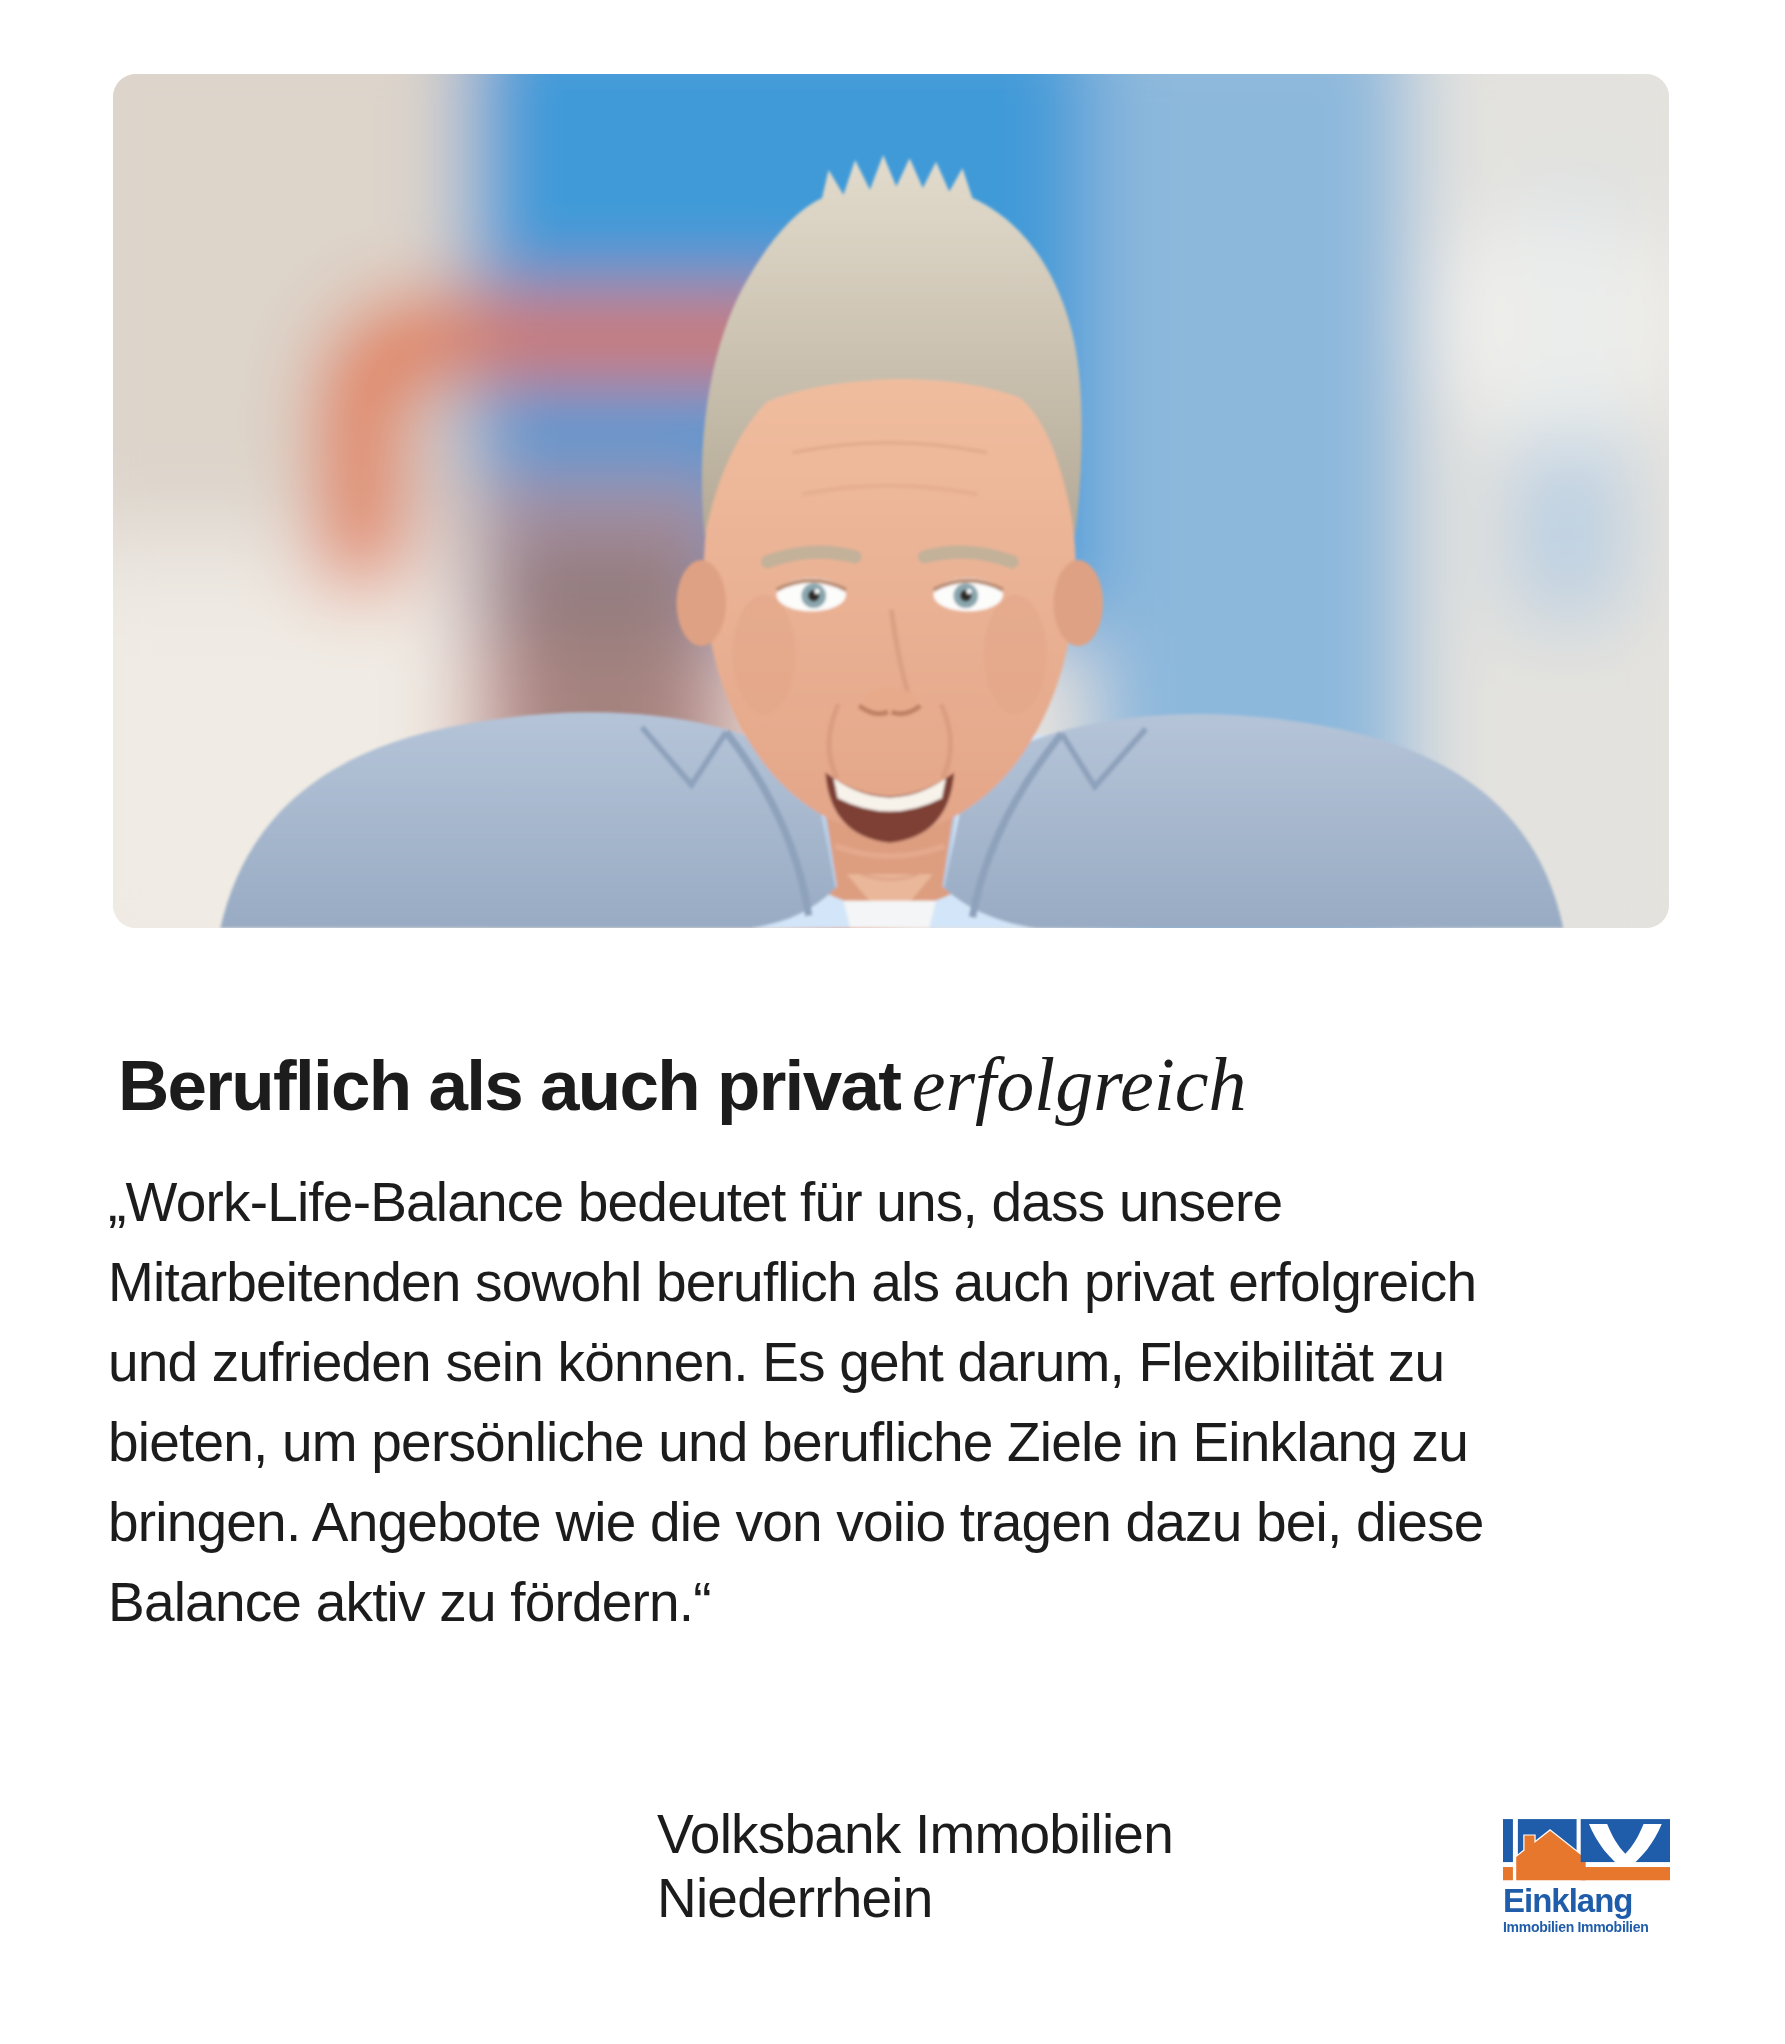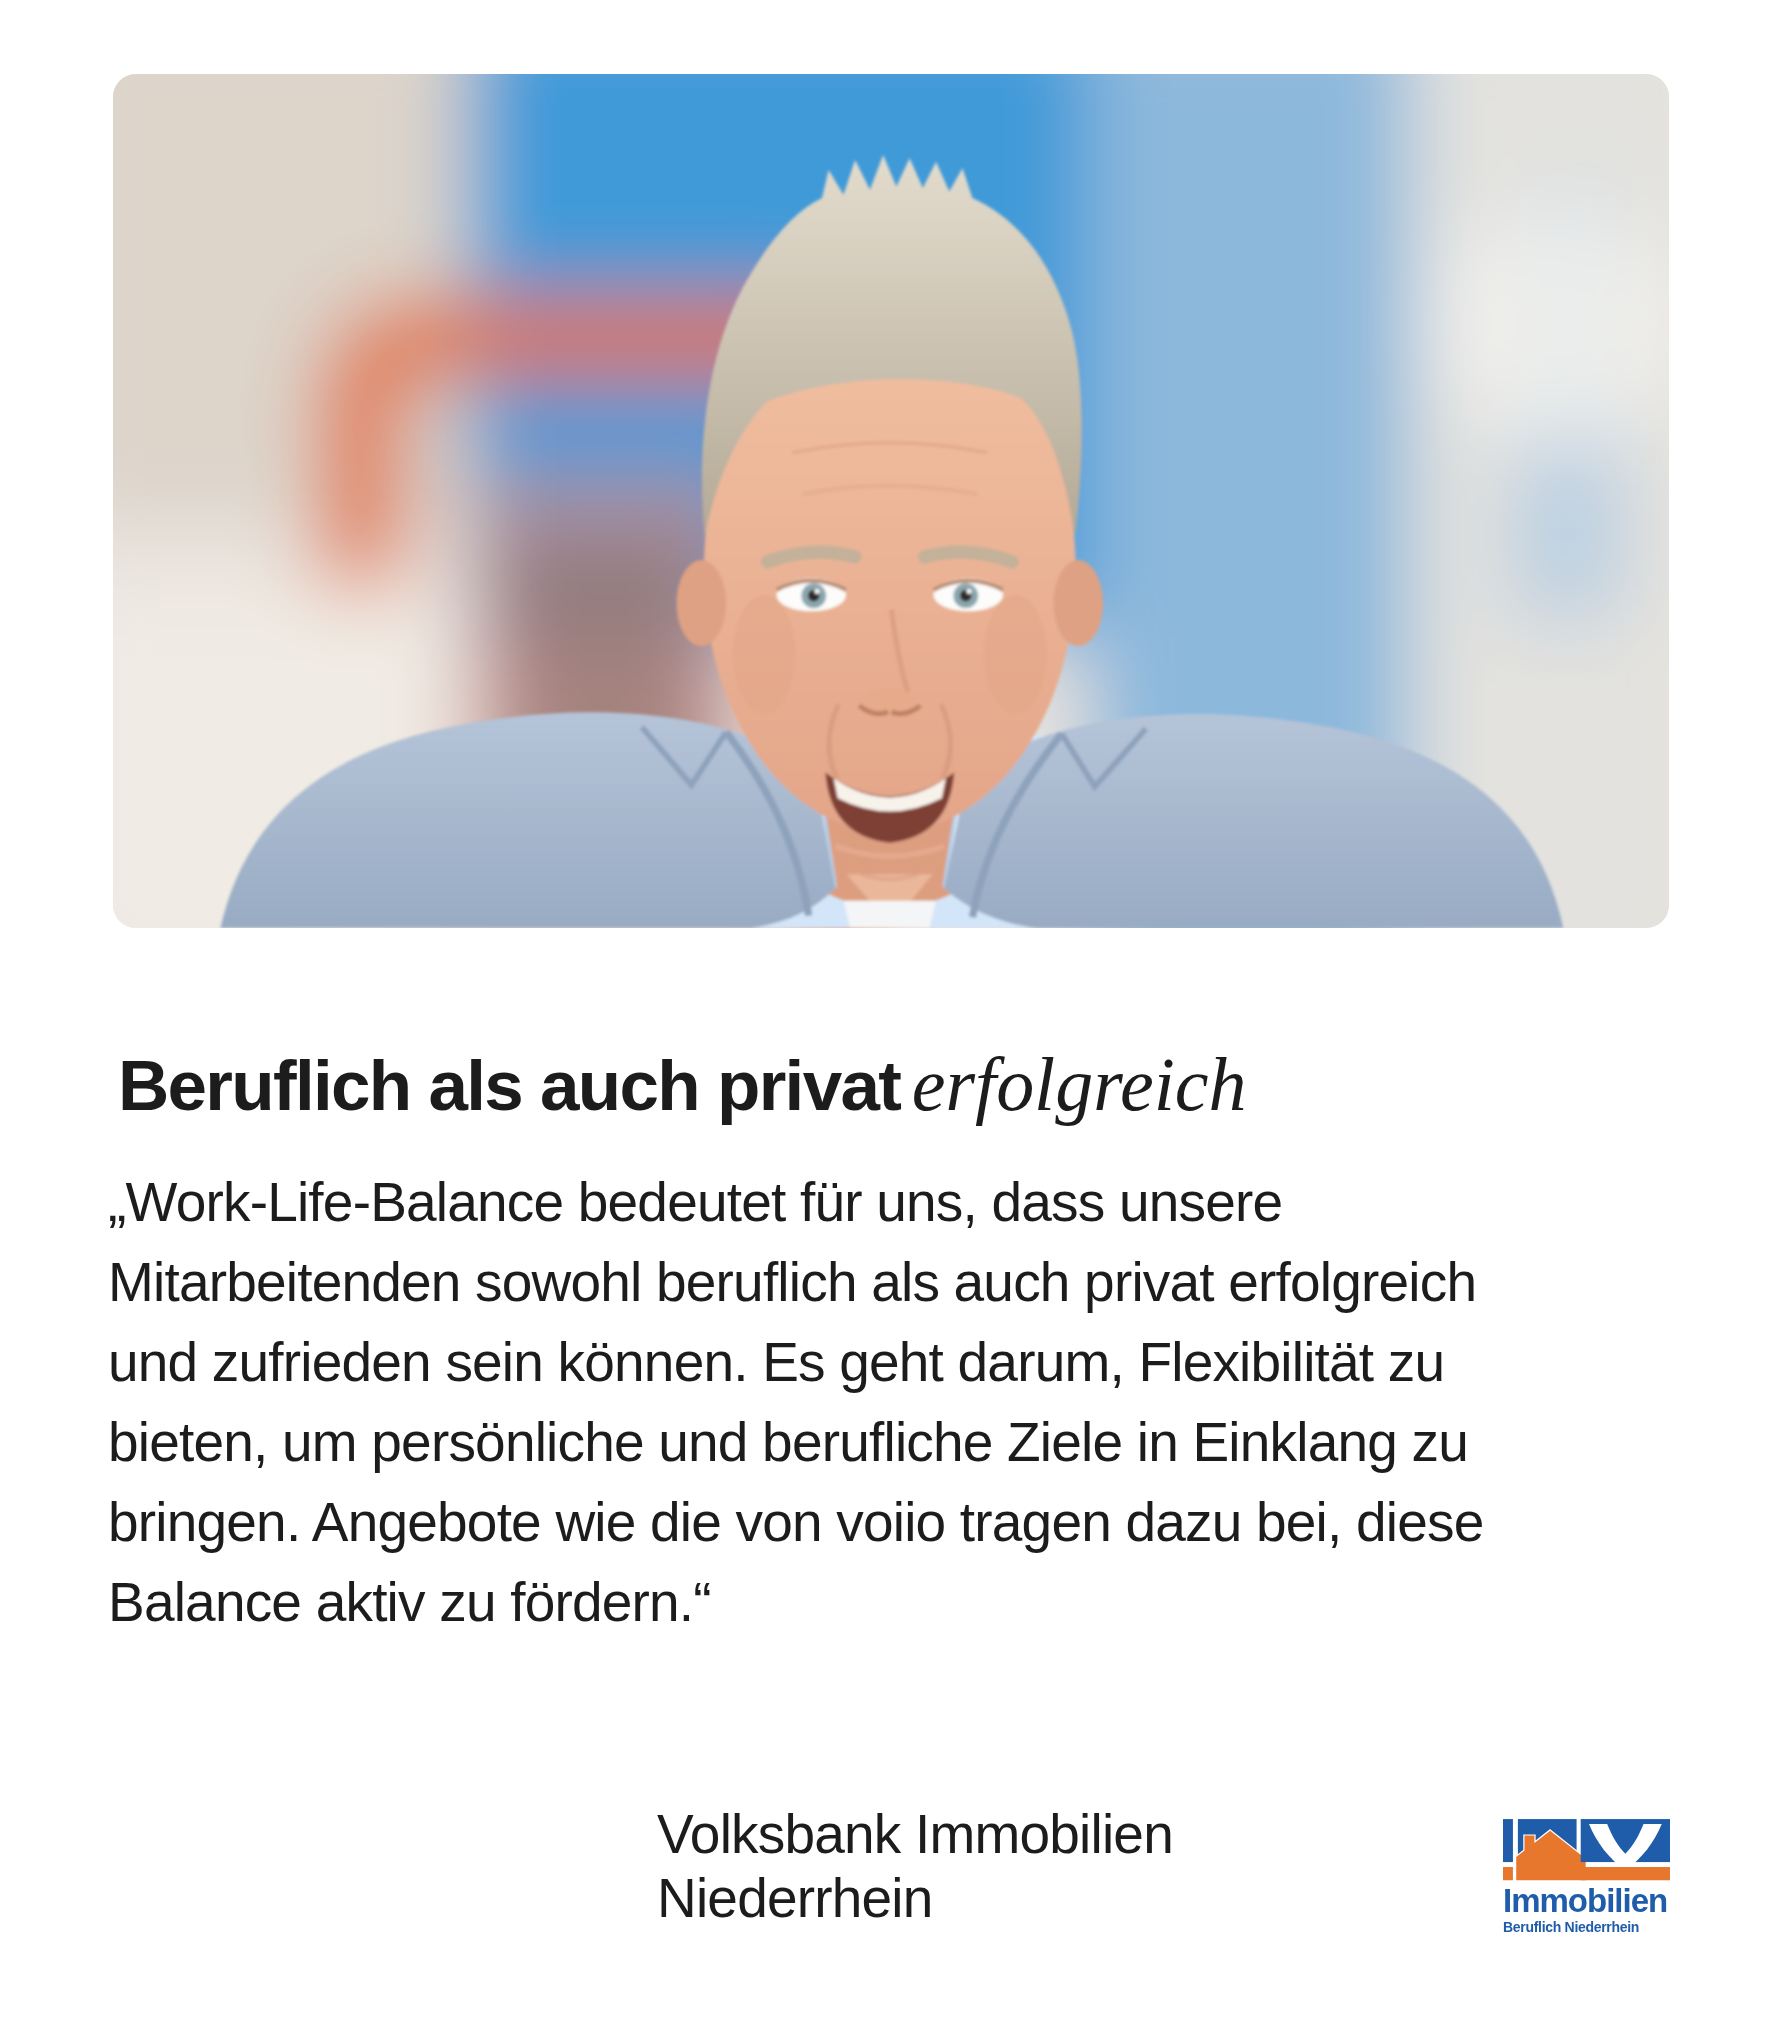--- a/index.html
+++ b/index.html
@@ -209,19 +209,19 @@
         <rect class="lg-orange" x="0" y="58" width="12" height="16"></rect>
 
         <rect class="lg-blue" x="18" y="0" width="71" height="52"></rect>
         <path class="lg-orange" stroke="#ffffff" stroke-width="3" paint-order="stroke" d="M 57,14 L 100,48 L 100,74 L 16,74 L 16,46 L 26,38 L 26,20 L 38,20 L 38,29 Z"></path>
 
         <rect class="lg-blue" x="94" y="0" width="108" height="52"></rect>
         <path class="lg-white" d="M 104,6 L 126,6 C 132,21 139,33 148,42 C 157,33 164,21 170,6 L 192,6
                  C 183,28 168,48 148,62 C 128,48 113,28 104,6 Z"></path>
         <rect class="lg-orange" x="94" y="58" width="108" height="16"></rect>
       </svg>
-      <div class="logo-brand">Immobilien</div>
-      <div class="logo-sub">Beruflich Niederrhein</div>
+      <div class="logo-brand">Einklang</div>
+      <div class="logo-sub">Immobilien Immobilien</div>
     </div>
 
   </div>
 </div>
 
 
 </body></html>

